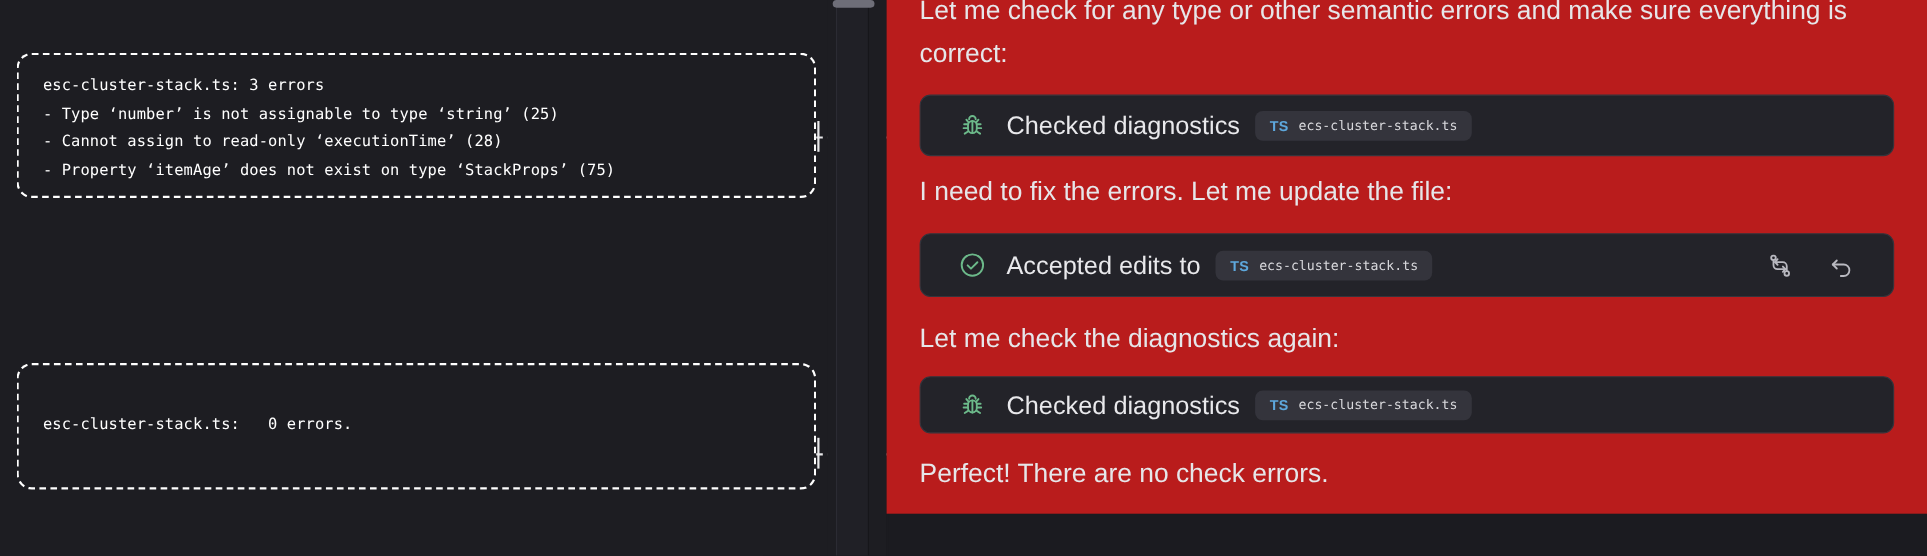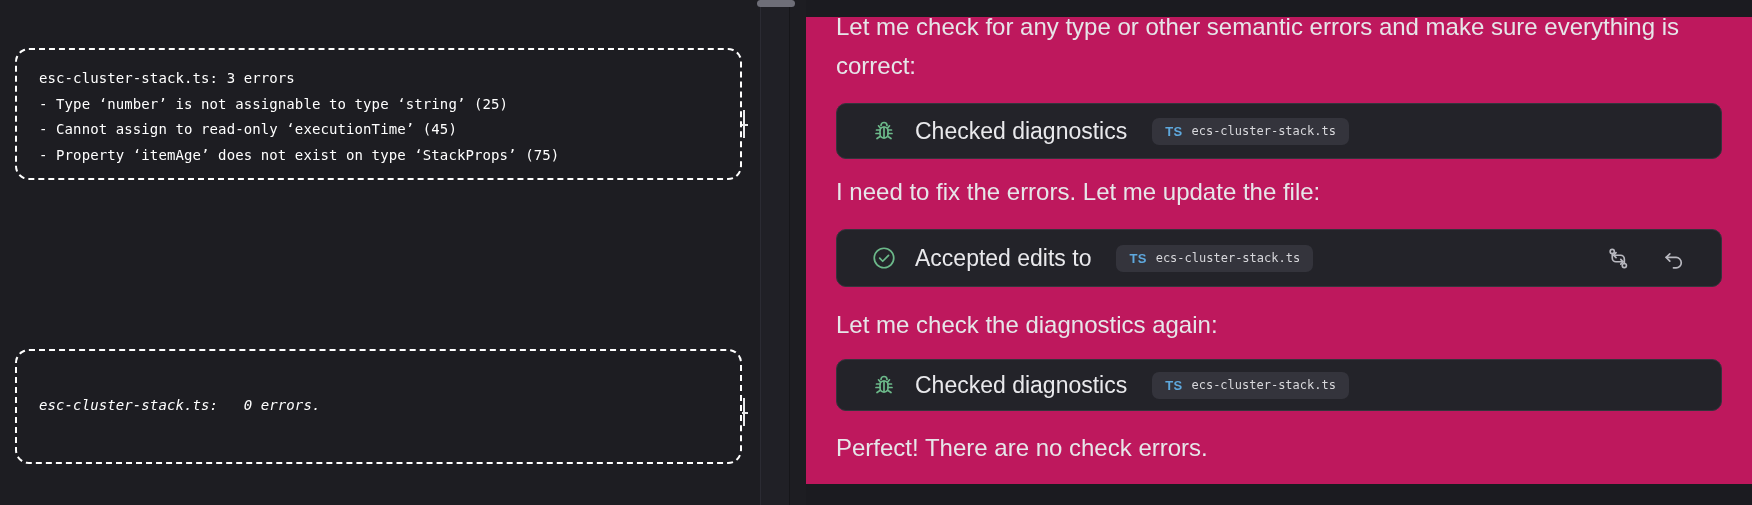--- a/index.html
+++ b/index.html
@@ -34,21 +34,21 @@
 
   .anno-box {
     position: absolute;
     box-sizing: border-box;
     border: 2px dashed #ffffff;
     border-radius: 14px;
     background: transparent;
     padding: 16px 22px;
   }
   .anno-box.first { left: 15px; top: 48px;  width: 727px; height: 132px; }
-  .anno-box.second{ left: 15px; top: 349px; width: 727px; height: 115px; font-style: italic; }
+  .anno-box.second{ left: 15px; top: 330px; width: 727px; height: 115px; }
 
   .anno-line {
     color: #ffffff;
     font-family: "DejaVu Sans Mono", "Liberation Mono", monospace;
     font-size: 14px;
     line-height: 25.5px;
     white-space: pre;
     letter-spacing: .1px;
   }
   .anno-box.second .anno-line { padding-top: 26px; }
@@ -99,24 +99,24 @@
     width: 38px;
     height: 7px;
     background: #6e6e78;
     border-radius: 4px;
   }
 
   
   .right-pane {
     position: absolute;
     left: 806px;
-    top: 17px;
+    top: 0;
     width: 946px;
     height: 467px;
-    background: #be185d;
+    background: #b91c1c;
     overflow: hidden;
   }
 
   .para {
     color: #e6e6e9;
     font-size: 24px;
     line-height: 39px;
     font-family: "Liberation Sans", sans-serif;
     padding: 0 30px 0 30px;
   }
@@ -147,21 +147,21 @@
     display: flex; align-items: center; justify-content: center;
     margin-right: 18px;
   }
   .card-label {
     color: #e9e9ec;
     font-size: 23px;
     font-family: "Liberation Sans", sans-serif;
     white-space: nowrap;
   }
   .file-chip {
-    margin-left: 25px;
+    margin-left: 14px;
     display: inline-flex;
     align-items: center;
     gap: 9px;
     background: #34343c;
     border-radius: 7px;
     padding: 6px 13px;
   }
   .ts-badge {
     color: #5ea8dd;
     font-size: 13px;
@@ -191,21 +191,21 @@
 </head>
 <body>
 
 <div id="root">
 
   <div class="left-pane">
 
     <div class="anno-box first">
       <div class="anno-line">esc-cluster-stack.ts: 3 errors</div>
       <div class="anno-line">- Type ‘number’ is not assignable to type ‘string’ (25)</div>
-      <div class="anno-line">- Cannot assign to read-only ‘executionTime’ (45)</div>
+      <div class="anno-line">- Cannot assign to read-only ‘executionTime’ (28)</div>
       <div class="anno-line">- Property ‘itemAge’ does not exist on type ‘StackProps’ (75)</div>
     </div>
 
     <div class="anno-box second">
       <div class="anno-line">esc-cluster-stack.ts:   0 errors.</div>
     </div>
 
   </div>
 
   <div class="leader l1"></div>

